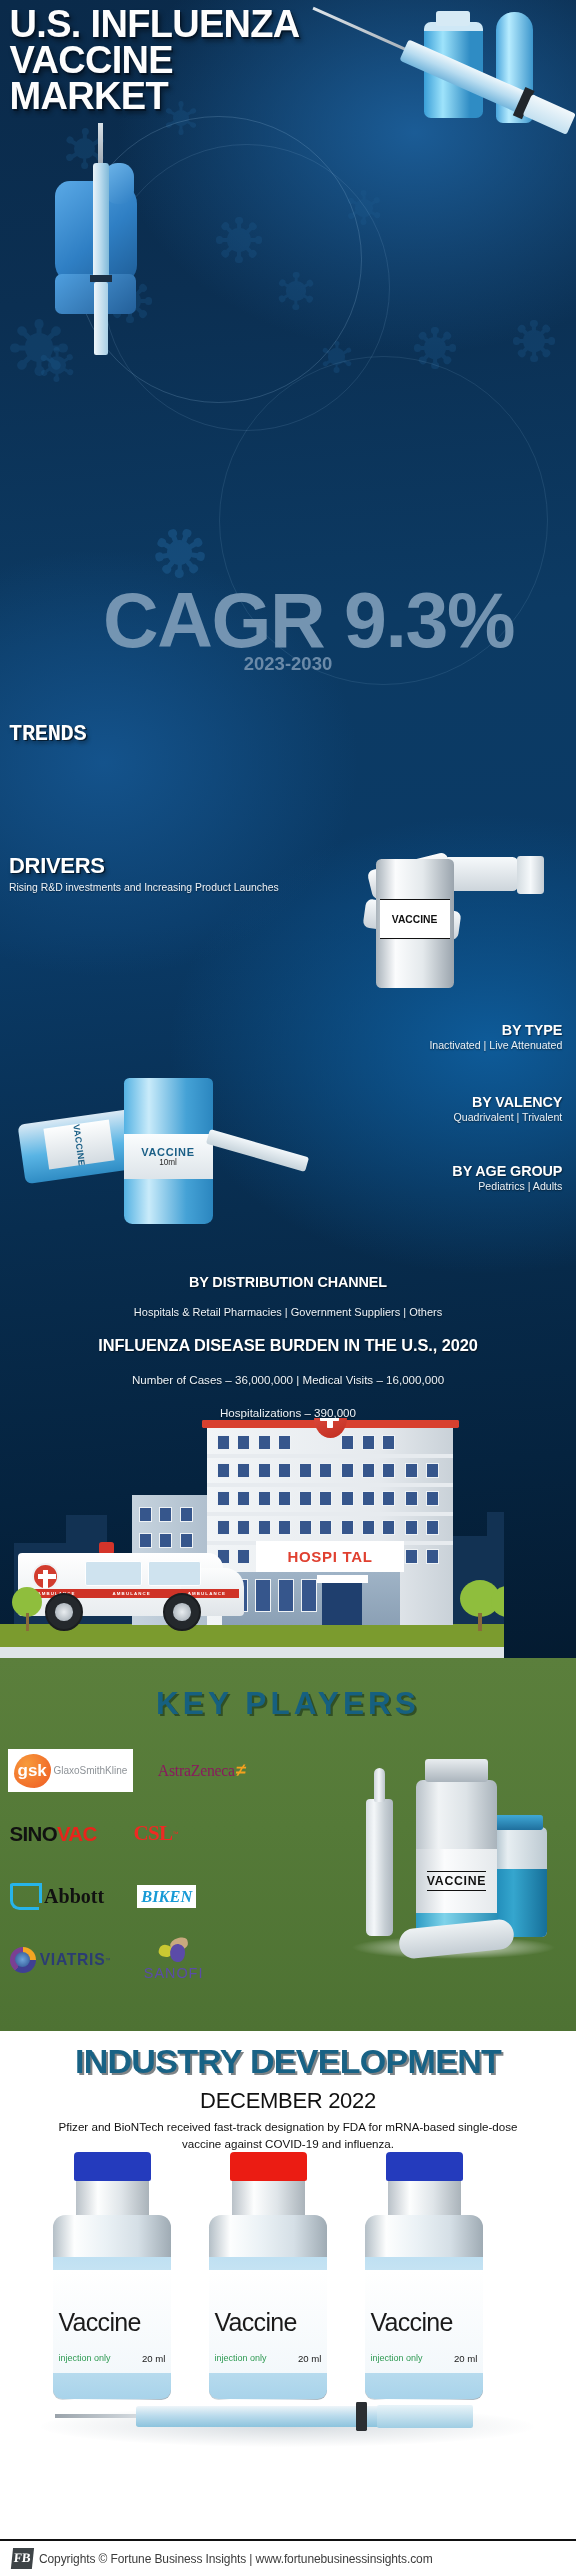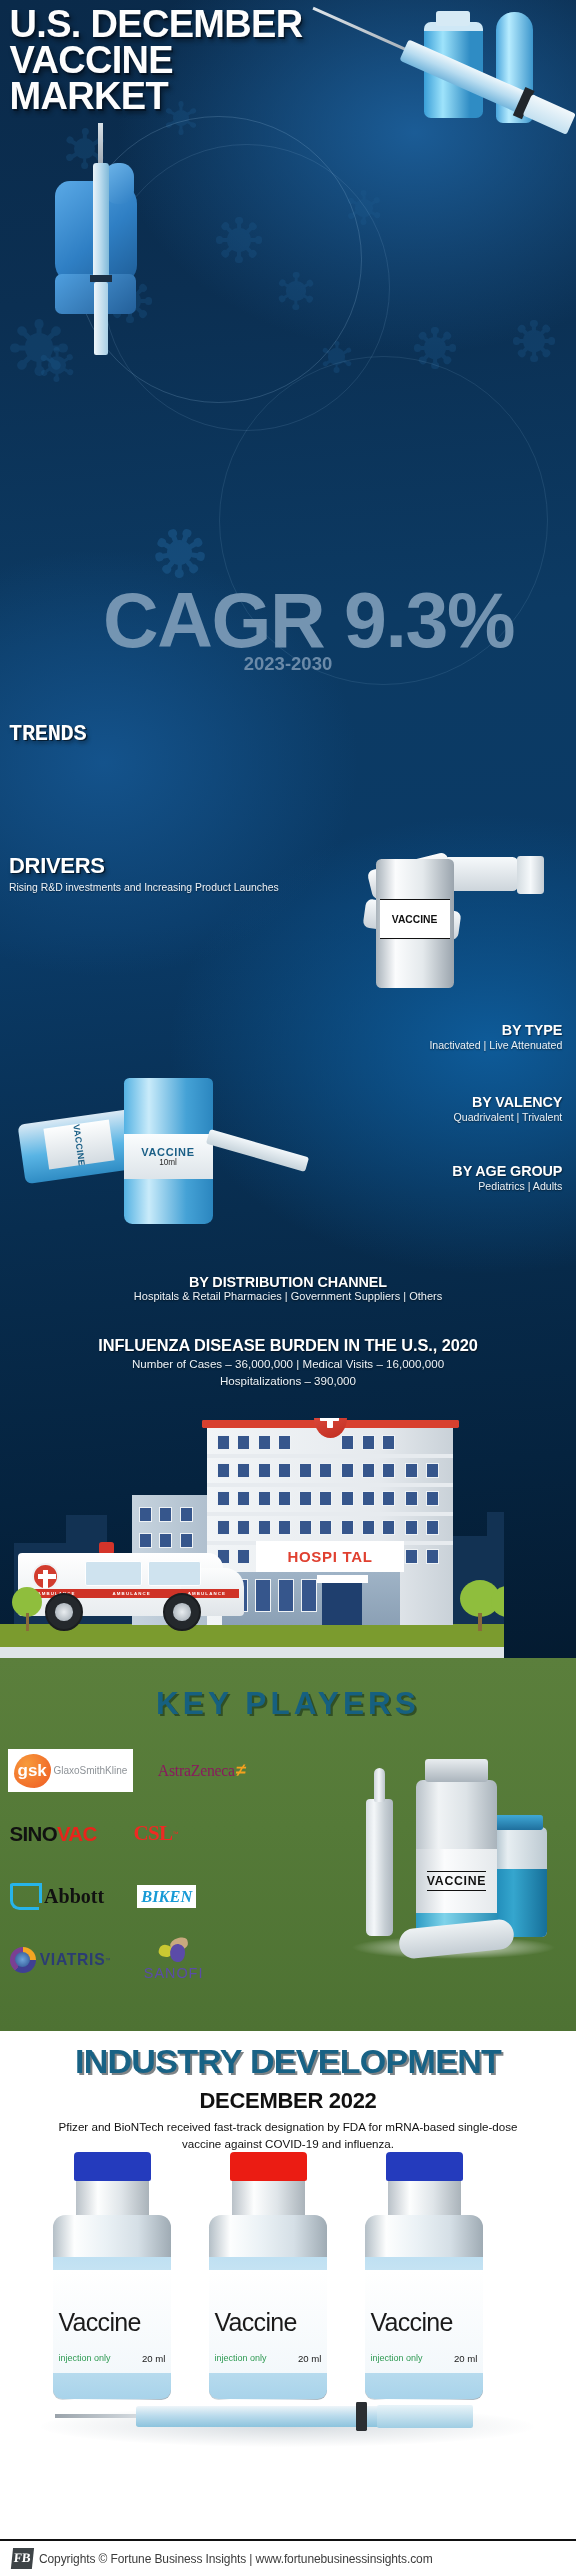--- a/index.html
+++ b/index.html
@@ -69,21 +69,21 @@
           text-shadow:0 0.7px 1.4px rgba(0,0,0,.5); }
   #seg-type    { top:1022px; }
   #seg-valency { top:1094px; }
   #seg-age     { top:1163px; }
 
   
   #seg-dist{ position:absolute; left:0; top:1274px; width:576px; text-align:center; }
   #burden{ position:absolute; left:0; top:1336px; width:576px; text-align:center; }
   .ctr-h{ font-size:14.4px; font-weight:bold; color:#fff; letter-spacing:-0.1px;
           text-shadow:0.7px 0.7px 1.4px rgba(0,0,0,.6);}
-  .ctr-p{ font-size:11px; color:#edf3f8; margin-top:0; text-shadow:0 0.7px 1.4px rgba(0,0,0,.5);}
+  .ctr-p{ font-size:11px; color:#edf3f8; margin-top:16px; text-shadow:0 0.7px 1.4px rgba(0,0,0,.5);}
   #burden .ctr-h{ font-size:16.4px; }
   #burden .ctr-p{ font-size:11.6px; line-height:1.5; }
 
   
   #scene{ position:absolute; left:0; top:1418px; width:504px; height:240px; overflow:hidden;}
   #skyline{ position:absolute; left:0; bottom:33px; width:576px; height:144px;}
   .sky-b{ position:absolute; bottom:0; background:#123253; }
   #grass{ position:absolute; left:0; bottom:0; width:576px; height:34px; background:#7b9b2e;}
   #road{ position:absolute; left:0; bottom:0; width:576px; height:11px; background:#dfe5e8;}
 
@@ -222,21 +222,21 @@
   #vial-shadow{position:absolute;left:12.3px;bottom:0;width:205px;height:23px;
     border-radius:50%;background:radial-gradient(ellipse,rgba(255,255,255,.85),rgba(255,255,255,0) 70%);}
 
   
   #industry{ position:absolute; left:0; top:2031px; width:576px; height:508px;
     background:#ffffff; overflow:hidden;}
   #ind-title{ position:absolute; left:0; top:11px; width:576px; text-align:center;
     font-size:34px; font-weight:bold; color:#186285; letter-spacing:-0.7px;
     text-shadow:2.1px 2.1px 0 rgba(20,30,34,.55);}
   #ind-date{ position:absolute; left:0; top:57px; width:576px; text-align:center;
-    font-size:22px; font-weight:bold; color:#111; letter-spacing:-0.3px;}
+    font-size:22px; font-weight:normal; color:#111; letter-spacing:-0.3px;}
   #ind-desc{ position:absolute; left:41px; top:88px; width:494px; text-align:center;
     font-size:11.6px; line-height:1.45; color:#111; }
 
   
   #vial3{ position:absolute; left:0; top:122px; width:576px; height:294px;}
   .bv{ position:absolute; bottom:48px; width:118px; height:224px; }
   .bv .neck{ position:absolute; left:22.6px; top:0; width:73px; height:51px;
     background:linear-gradient(90deg,#b9c1c8,#fdfefe 30%,#dfe5e9 62%,#aab3ba);
     border-radius:4.1px 4.1px 6.8px 6.8px;}
   .bv .cap{ position:absolute; left:20.5px; top:-23px; width:77px; height:29px; border-radius:4.1px 4.1px 2.1px 2.1px;}
@@ -427,21 +427,21 @@
   <div style="position:absolute;right:2.7px;top:89px;width:287px;height:82px;transform:rotate(24deg);transform-origin:100% 50%;">
     <div style="position:absolute;left:0;top:34px;width:103px;height:2.7px;background:linear-gradient(90deg,#dde4ea,#aab3bb);"></div>
     <div style="position:absolute;left:100px;top:25px;width:141px;height:23px;border-radius:3.4px;
       background:linear-gradient(180deg,#eff7fb,#b8dcf0 50%,#75b6dc);"></div>
     <div style="position:absolute;left:226px;top:20.5px;width:9.6px;height:31.5px;background:#21262b;"></div>
     <div style="position:absolute;left:235px;top:25px;width:48px;height:23px;border-radius:2.7px;
       background:linear-gradient(180deg,#f2f8fb,#c3e0f0);"></div>
   </div>
 
   <div id="title-block">
-    <div class="ttl">U.S. DECEMBER</div>
+    <div class="ttl">U.S. INFLUENZA</div>
     <div class="ttl">VACCINE</div>
     <div class="ttl">MARKET</div>
   </div>
 
 
   <div id="cagr-block">
     <div id="cagr-value">CAGR 9.3%</div>
     <div id="cagr-period">2023-2030</div>
   </div>
 

